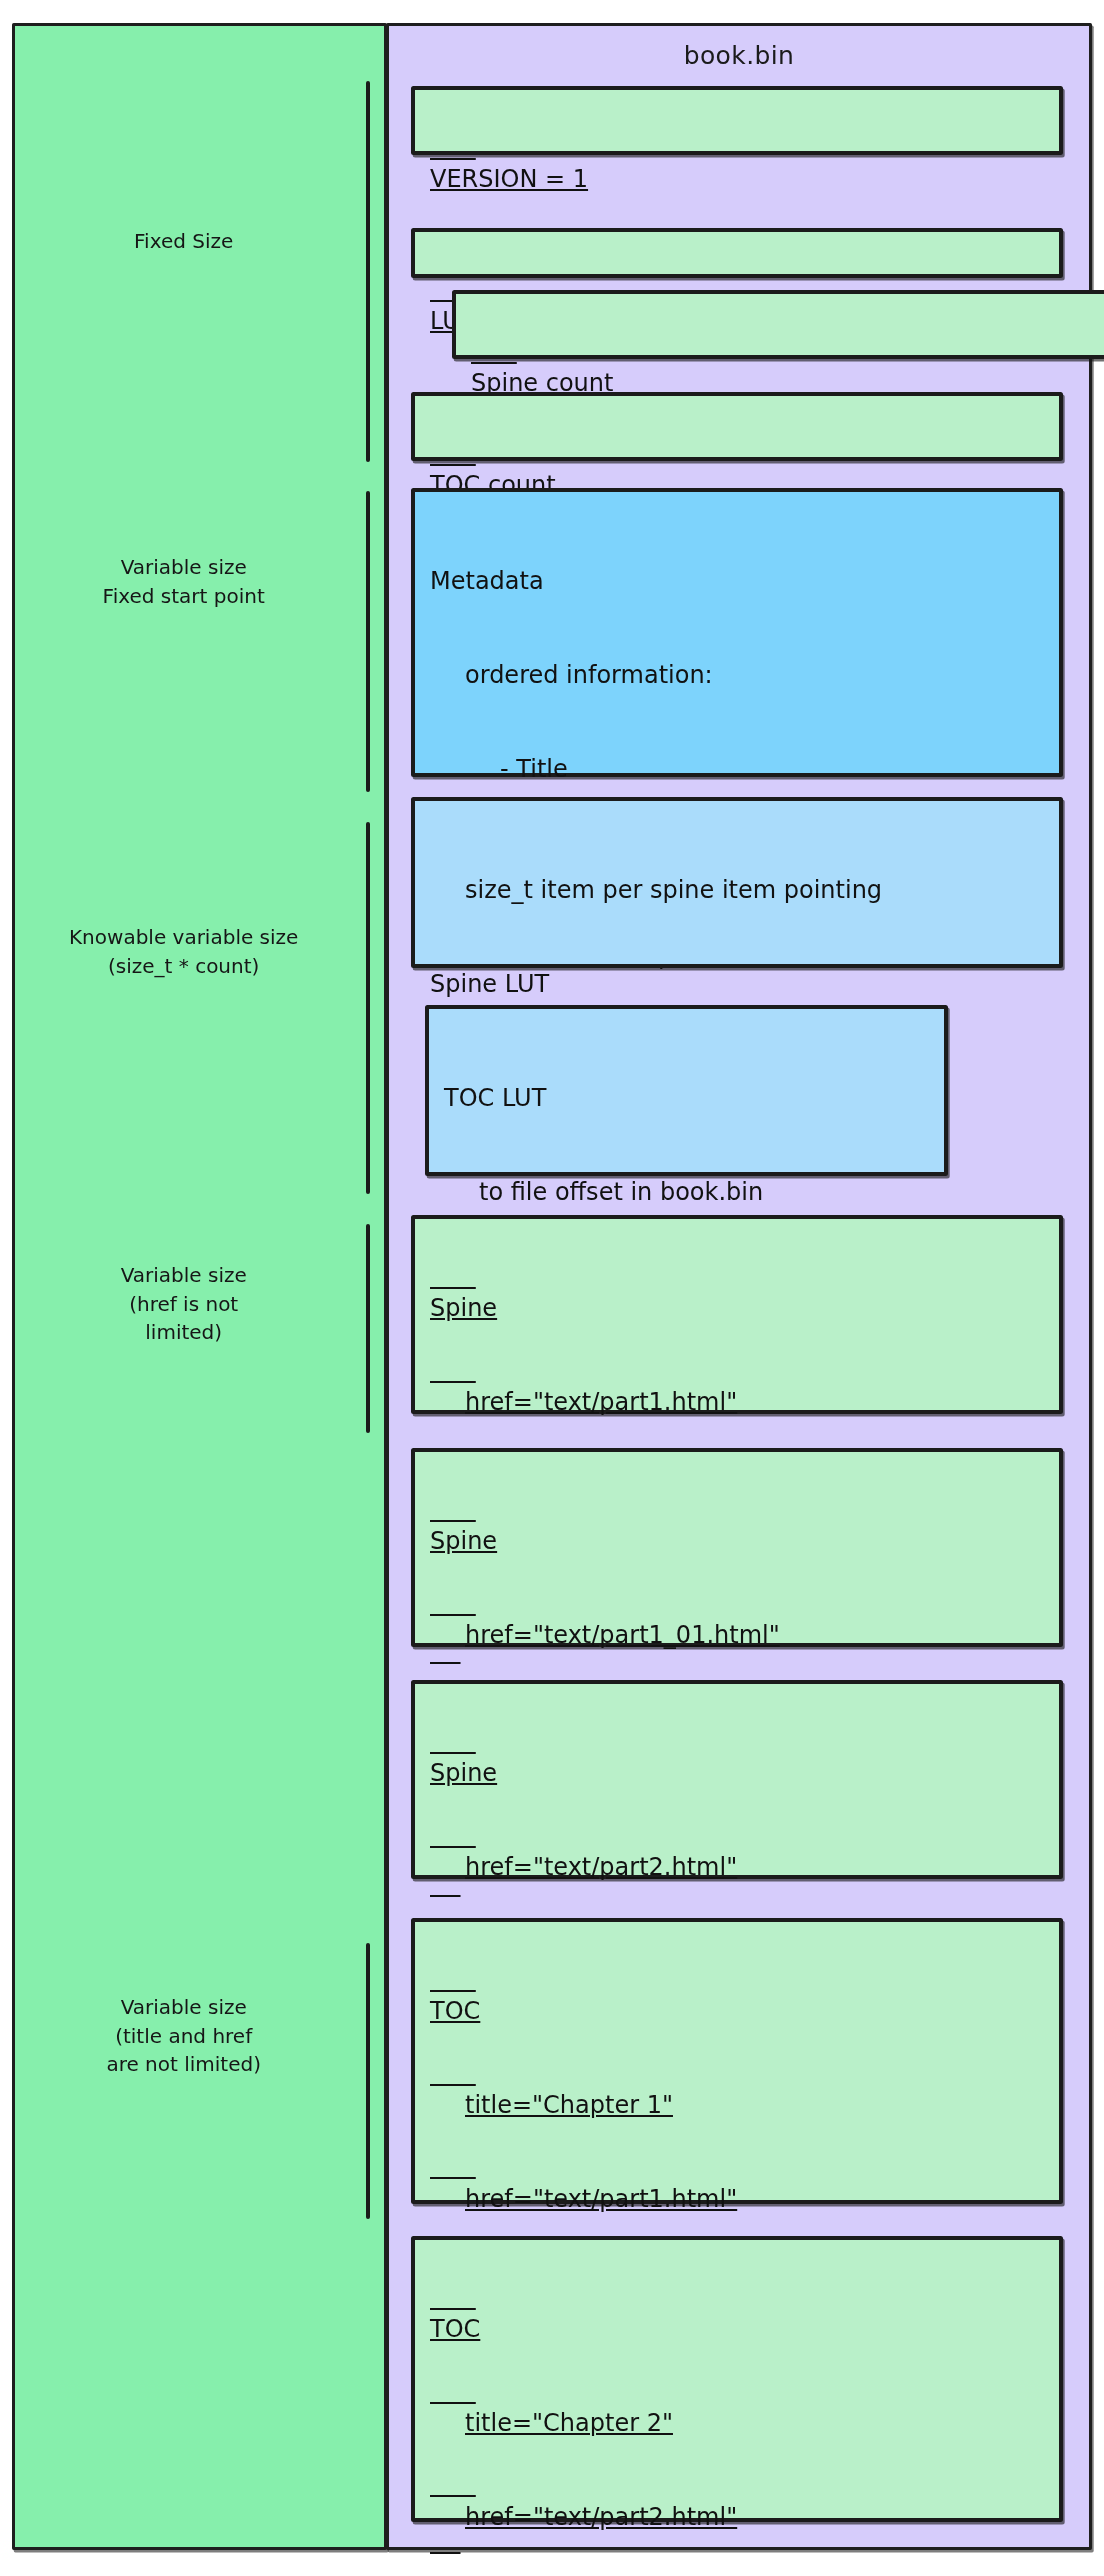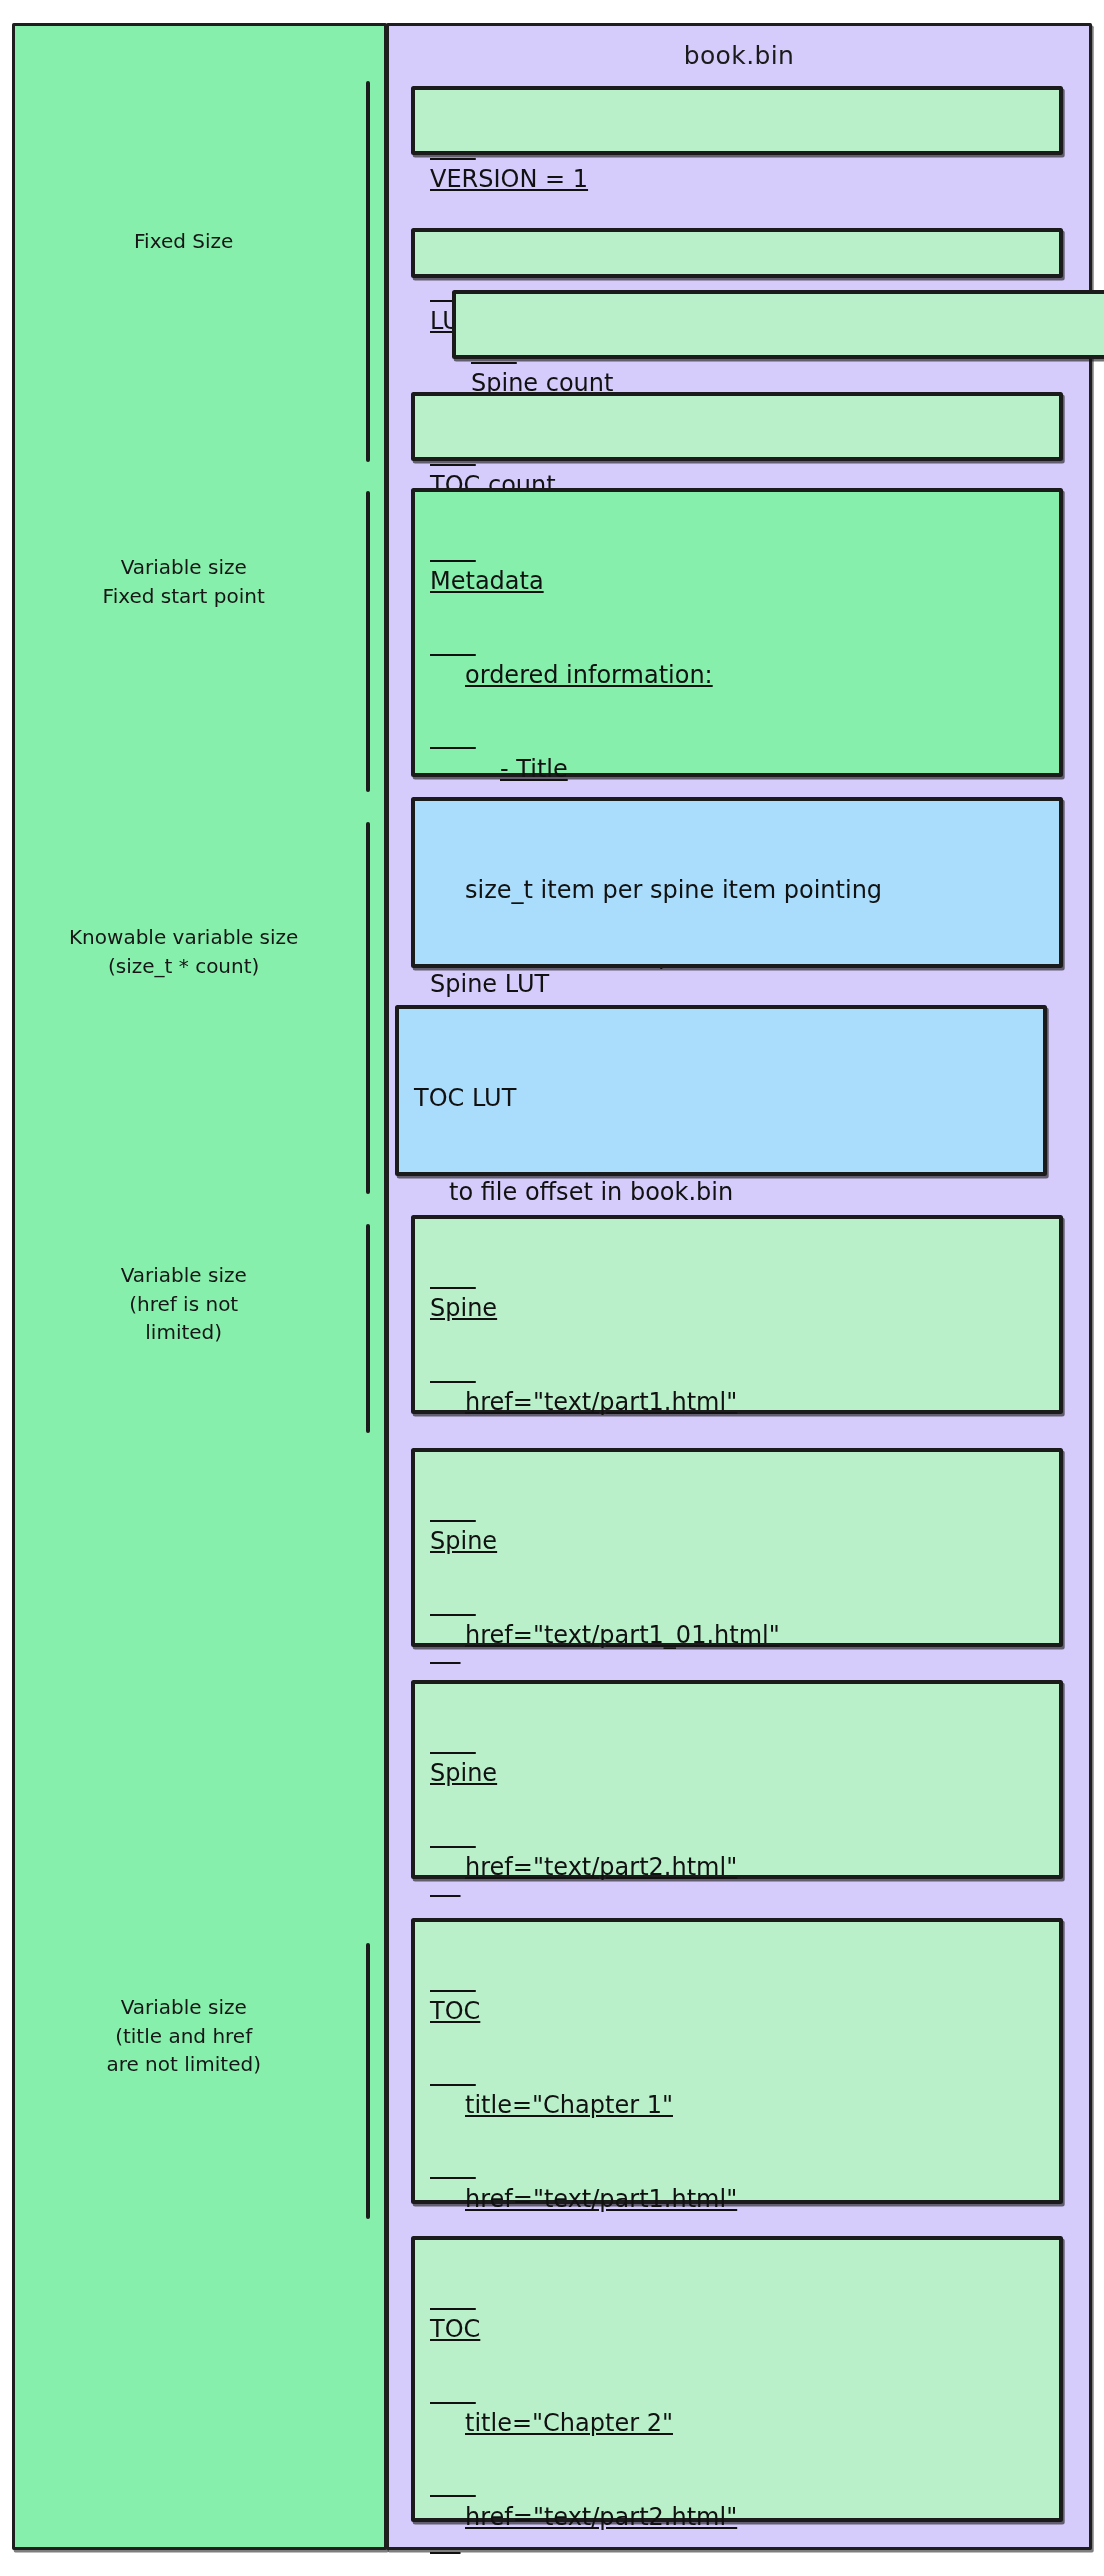--- a/index.html
+++ b/index.html
@@ -64,21 +64,21 @@
     border-radius: 2.5px;
     box-sizing: border-box;
     box-shadow: 1.7px 2.5px 0 rgba(20,20,20,0.6);
     padding: 11.7px 15px 10px 15px;
     color: #111111;
     font-size: 24px;
     line-height: 1.30;
     white-space: pre;
   }
   .green  { background: #b9f0c9; text-decoration: underline; }
-  .yellow { background: #86efac; text-decoration: underline; }
+  .yellow { background: #7dd3fc; }
   .blue   { background: #aadcfb; }
 
   .node .body-line { display: block; }
   .node .indent1 { padding-left: 35px; }
   .node .indent2 { padding-left: 70px; }
 
   
   .side-label {
     position: absolute;
     text-align: center;
@@ -156,21 +156,21 @@
       <span class="body-line indent2">- Author</span>
       <span class="body-line indent2">- Book cover path</span>
     </div>
 
     <div class="node blue" style="left:22px; top:771px; width:652px; height:171px;">
       <span class="body-line indent1">size_t item per spine item pointing</span>
       <span class="body-line">Spine LUT</span>
       <span class="body-line indent1">to file offset in book.bin</span>
     </div>
 
-    <div class="node blue" style="left:6px; top:979px; width:652px; height:171px;">
+    <div class="node blue" style="left:36px; top:979px; width:523px; height:171px;">
       <span class="body-line">TOC LUT</span>
       <span class="body-line indent1">to file offset in book.bin</span>
     </div>
 
     <div class="node green" style="left:22px; top:1189px; width:652px; height:199px;">
       <span class="body-line">Spine</span>
       <span class="body-line indent1">href="text/part1.html"</span>
       <span class="body-line indent1">cumSize=1234</span>
       <span class="body-line indent1">tocIndex=0</span>
     </div>

